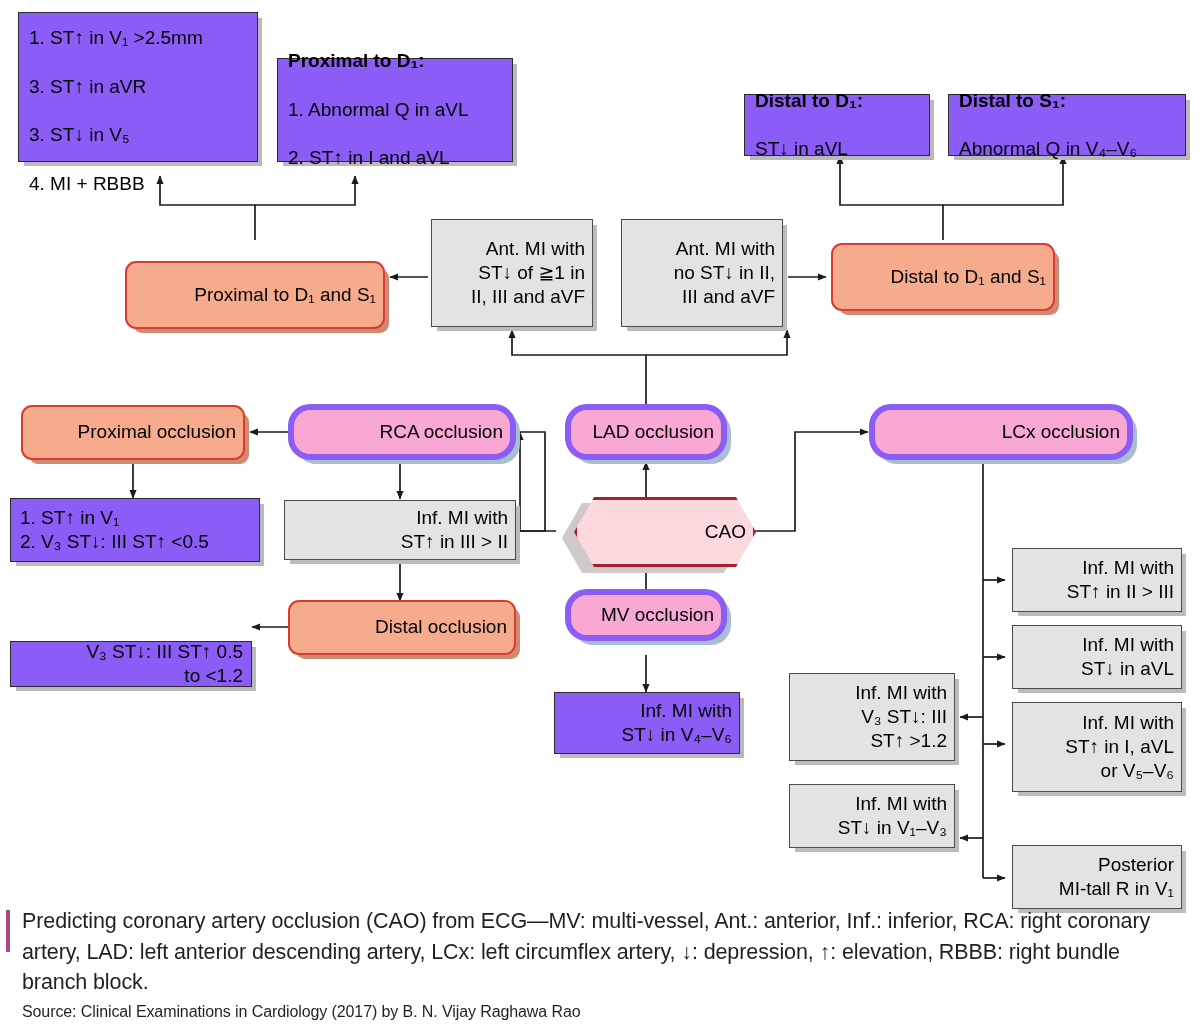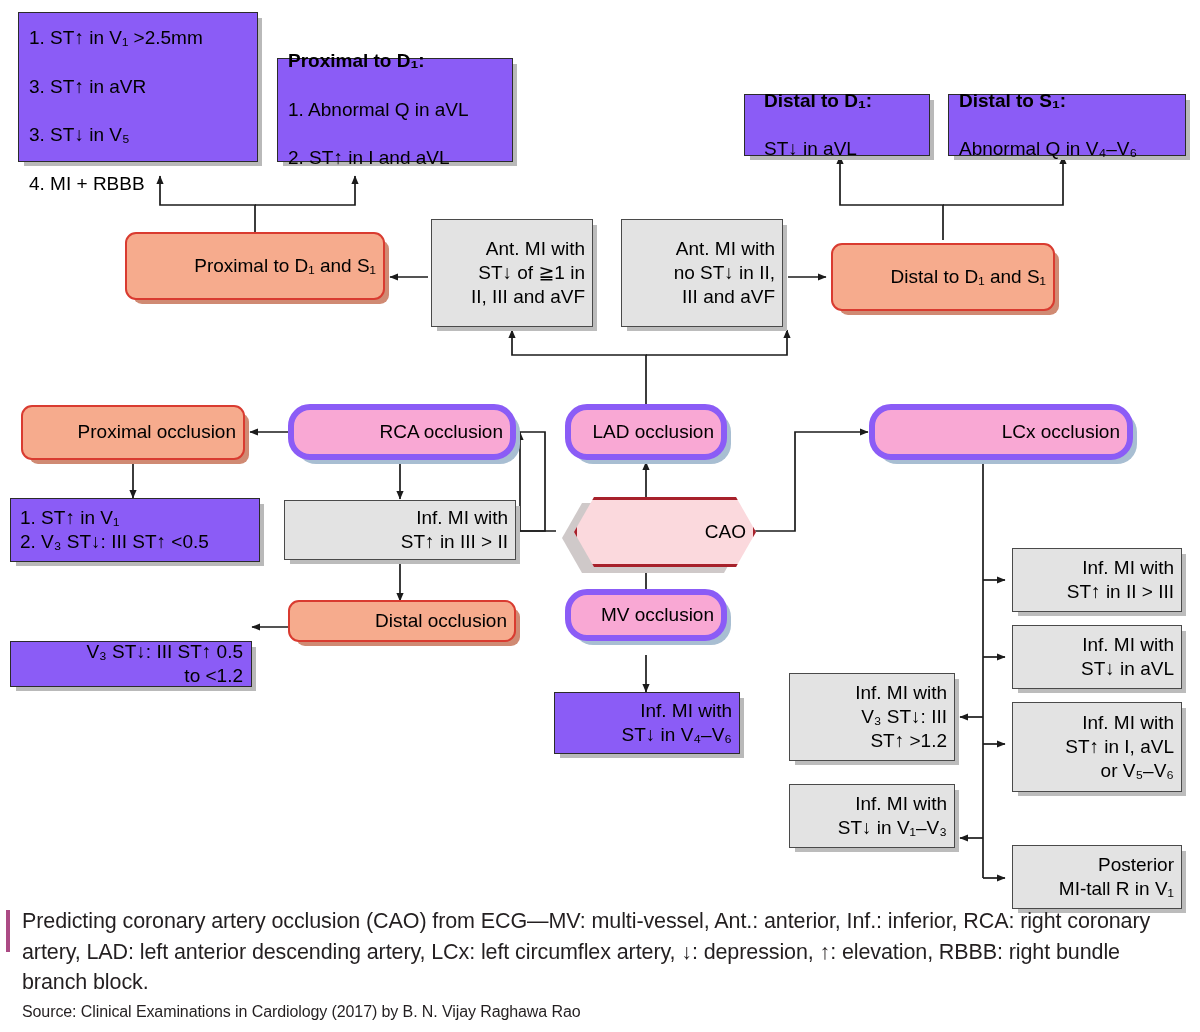--- a/index.html
+++ b/index.html
@@ -184,35 +184,35 @@
     </div>
 
     <div class="node box-white left multi" style="left:277px; top:58px; width:236px; height:104px; padding:8px 10px;">
       <div class="txt">
         <span class="line bold-head">Proximal to D₁:</span>
         <span class="line">1. Abnormal Q in aVL</span>
         <span class="line">2. ST↑ in I and aVL</span>
       </div>
     </div>
 
-    <div class="node box-white left multi" style="left:744px; top:94px; width:186px; height:62px; padding:6px 19px;">
+    <div class="node box-white left multi" style="left:744px; top:94px; width:186px; height:62px; padding:6px 10px;">
       <div class="txt">
         <span class="line bold-head">Distal to D₁:</span>
         <span class="line">ST↓ in aVL</span>
       </div>
     </div>
 
     <div class="node box-white left multi" style="left:948px; top:94px; width:238px; height:62px; padding:6px 10px;">
       <div class="txt">
         <span class="line bold-head">Distal to S₁:</span>
         <span class="line">Abnormal Q in V₄–V₆</span>
       </div>
     </div>
 
-    <div class="node box-salmon" style="left:125px; top:232px; width:260px; height:68px;">
+    <div class="node box-salmon" style="left:125px; top:261px; width:260px; height:68px;">
       <span class="txt">Proximal to D₁ and S₁</span>
     </div>
 
     <div class="node box-salmon" style="left:831px; top:243px; width:224px; height:68px;">
       <span class="txt">Distal to D₁ and S₁</span>
     </div>
 
     <div class="node box-grey" style="left:431px; top:219px; width:162px; height:108px;">
       <span class="txt">Ant. MI with
 ST↓ of ≧1 in
@@ -245,21 +245,21 @@
       <div class="hexshadow"></div>
       <div class="node box-hex" style="left:18px; top:0; width:182px; height:70px;">
         <span class="txt">CAO</span>
       </div>
     </div>
 
     <div class="node box-blue" style="left:565px; top:589px; width:162px; height:52px;">
       <span class="txt">MV occlusion</span>
     </div>
 
-    <div class="node box-salmon" style="left:288px; top:600px; width:228px; height:42px;">
+    <div class="node box-salmon" style="left:288px; top:600px; width:228px; height:55px;">
       <span class="txt">Distal occlusion</span>
     </div>
 
     <div class="node box-white left" style="left:10px; top:498px; width:250px; height:64px; padding:5px 9px;">
       <span class="txt">1. ST↑ in V₁
 2. V₃ ST↓: III ST↑ &lt;0.5</span>
     </div>
 
     <div class="node box-white" style="left:10px; top:597px; width:242px; height:46px; padding:5px 8px;margin-top:44px;">
       <span class="txt">V₃ ST↓: III ST↑ 0.5

